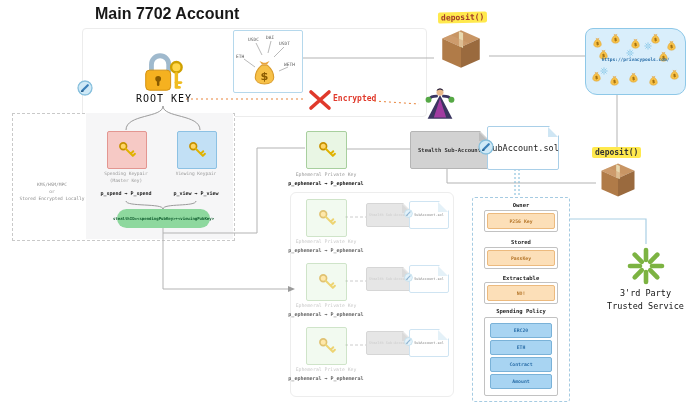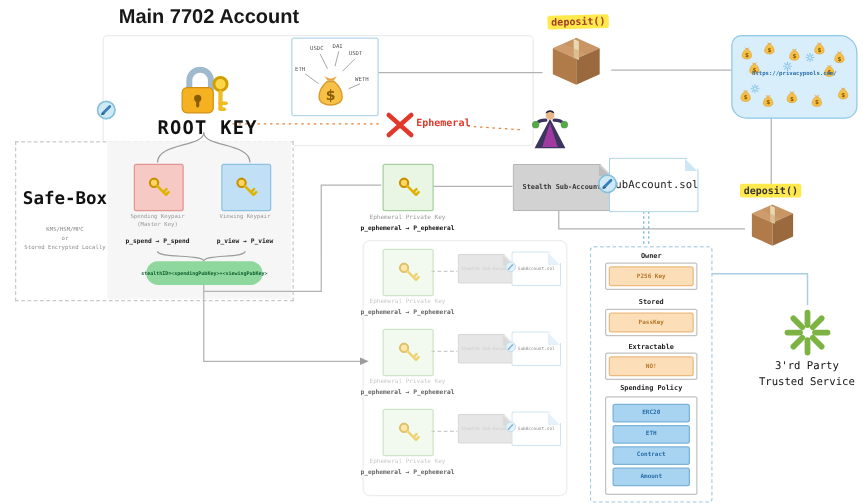--- a/index.html
+++ b/index.html
@@ -201,21 +201,21 @@
 
   <div class="abs sans" id="title">Main 7702 Account</div>
 
   <svg class="abs penicon" style="left:77px;top:80px" width="16" height="16">
       <use href="#i-pen"></use>
     </svg>
 
   <svg class="abs" style="left:139px;top:50px" width="46" height="46">
       <use href="#i-lock"></use>
     </svg>
-  <div class="abs center nowrap" style="left:126px;top:93px;width:76px;font-size:15px;font-weight:bold;color:#111;letter-spacing:1px">ROOT KEY</div>
+  <div class="abs center nowrap" style="left:126px;top:93px;width:76px;font-size:10px;font-weight:normal;color:#111;letter-spacing:1px">ROOT KEY</div>
 
   <div class="abs" id="assets-box">
     <svg class="abs" style="left:0;top:0" width="68" height="61">
       <g stroke="#8a8a8a" stroke-width="0.6">
         <line x1="10" y1="28" x2="21" y2="36"></line>
           <line x1="22" y1="12" x2="28" y2="24"></line>
         <line x1="37" y1="10" x2="34" y2="22"></line>
           <line x1="50" y1="16" x2="40" y2="26"></line>
         <line x1="54" y1="36" x2="45" y2="40"></line>
       </g>
@@ -251,26 +251,25 @@
         <use href="#i-bag" x="83" y="40" width="11" height="11"></use>
       <g class="flake">
         <use href="#i-aster" x="40" y="20" width="8" height="8"></use>
           <use href="#i-aster" x="58" y="13" width="8" height="8"></use>
         <use href="#i-aster" x="14" y="38" width="8" height="8"></use>
       </g>
     </svg>
     <div id="pool-url">https://privacypools.com/</div>
   </div>
 
-  <div class="abs" id="unlinkable-label">Ephemeral</div>
+  <div class="abs" id="unlinkable-label">Encrypted</div>
   <svg class="abs" style="left:422px;top:86px" width="36" height="36">
       <use href="#i-villain"></use>
     </svg>
 
-  <div class="abs center" id="safe-title">Safe-Box</div>
   <div class="abs center" id="safe-sub">
     <div>KMS/HSM/MPC</div>
     <div>or</div>
     <div>Stored Encrypted Locally</div>
   </div>
 
   <div class="abs keybox" id="spend-box">
     <svg width="20" height="20">
         <use href="#i-key"></use>
       </svg>

